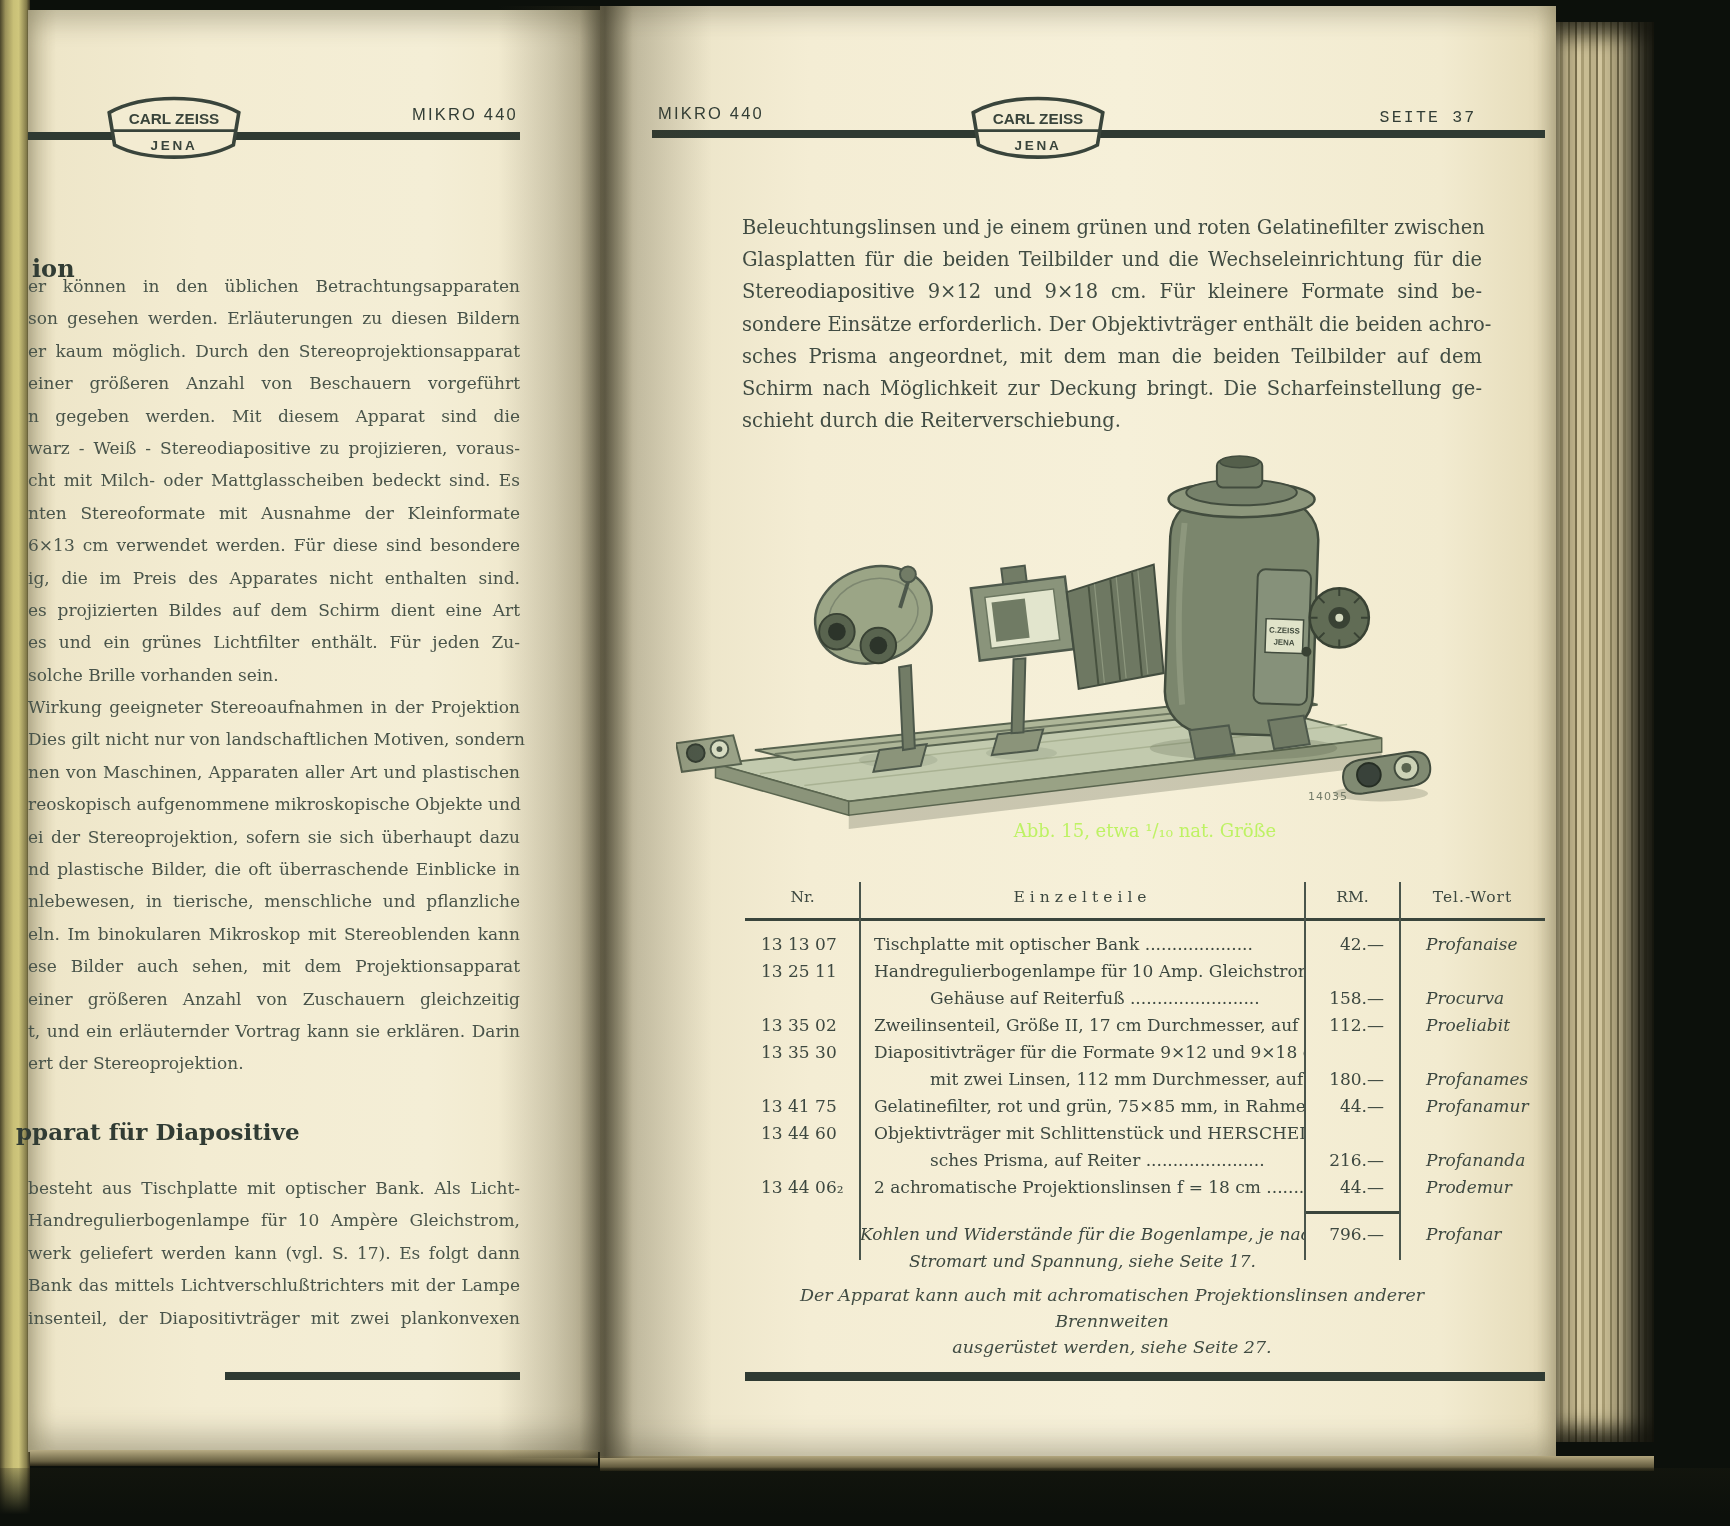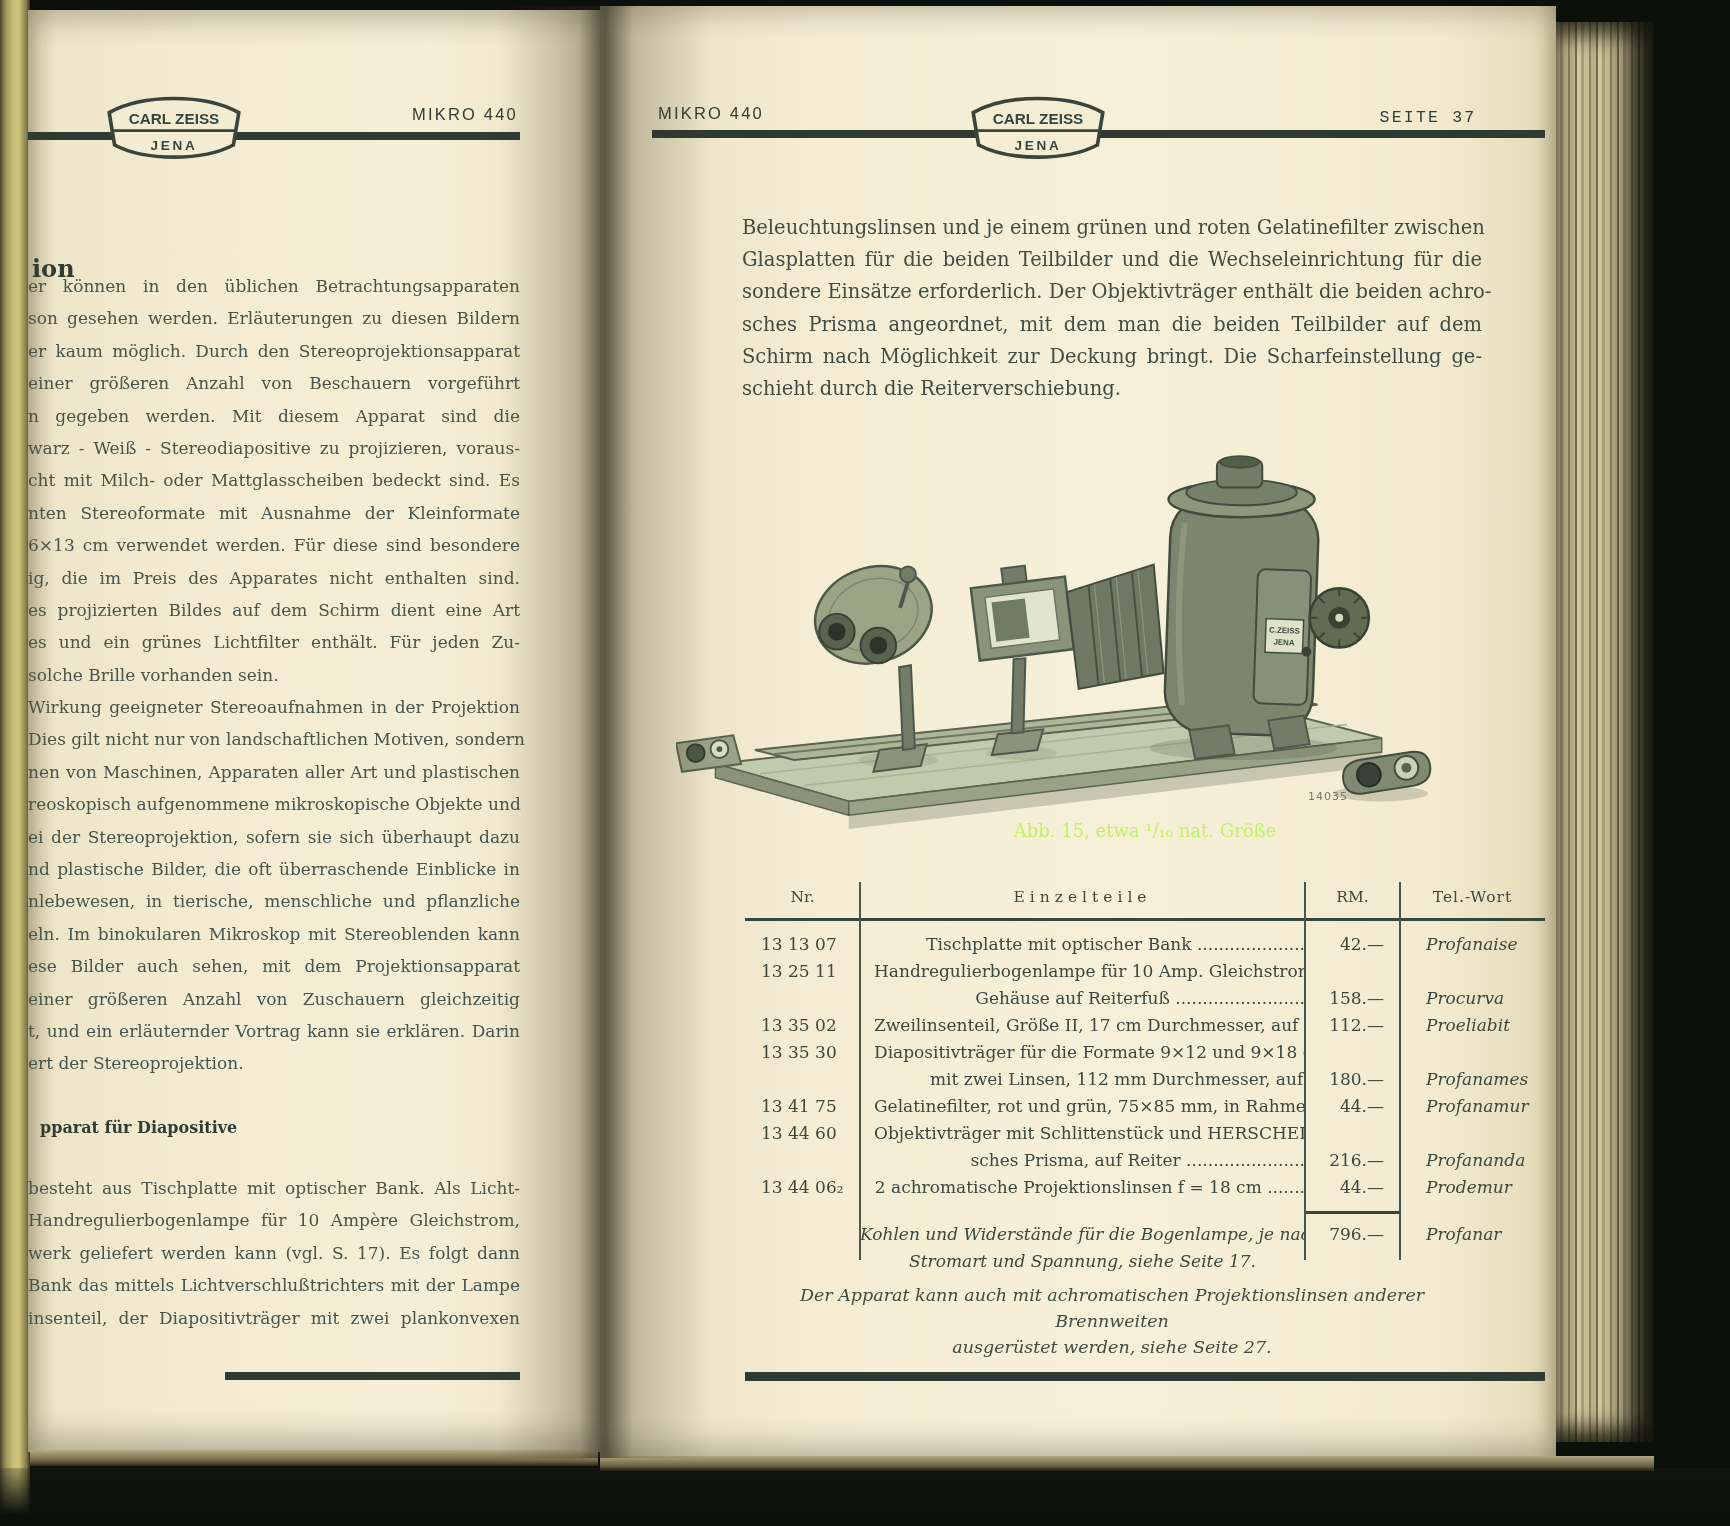--- a/index.html
+++ b/index.html
@@ -54,21 +54,21 @@
   .t-head{display:flex;padding:4px 0 12px 0;border-bottom:3px solid #3a453c;color:#3d4840;}
   .t-head div{font-size:15.5px;}
   .h-nr{width:115px;text-align:center;}
   .h-parts{width:445px;text-align:center;letter-spacing:5px;}
   .h-rm{width:95px;text-align:center;}
   .h-tel{width:145px;text-align:center;letter-spacing:1px;}
   .t-body{padding-top:10px;}
   .t-line{display:flex;line-height:27px;}
   .t-line.gap-above{margin-top:10px;}
   .c-nr{width:115px;padding-left:16px;box-sizing:border-box;white-space:nowrap;}
-  .c-desc{width:445px;padding-left:14px;box-sizing:border-box;white-space:nowrap;overflow:hidden;text-align:right;}
+  .c-desc{width:445px;padding-left:14px;box-sizing:border-box;white-space:nowrap;overflow:hidden;}
   .c-desc.indent{padding-left:70px;}
   .c-desc.italic{font-style:italic;text-align:center;padding-left:0;}
   .c-rm{width:95px;text-align:right;padding-right:16px;box-sizing:border-box;white-space:nowrap;}
   .c-rm.rm-rule{border-top:3px solid #3a453c;padding-top:7px;}
   .t-line.gap-above .c-nr,.t-line.gap-above .c-desc,.t-line.gap-above .c-tel{padding-top:10px;}
   .c-tel{width:145px;font-style:italic;padding-left:26px;box-sizing:border-box;white-space:nowrap;}
   .vrule{position:absolute;top:-2px;height:378px;width:2px;background:#4a554c;}
 
   .footnote{width:740px;text-align:center;font-style:italic;font-size:17.5px;line-height:26px;color:#414c43;}
 </style>
@@ -119,21 +119,21 @@
       <div class="cut-line">ei der Stereoprojektion, sofern sie sich überhaupt dazu</div>
       <div class="cut-line">nd plastische Bilder, die oft überraschende Einblicke in</div>
       <div class="cut-line">nlebewesen, in tierische, menschliche und pflanzliche</div>
       <div class="cut-line">eln. Im binokularen Mikroskop mit Stereoblenden kann</div>
       <div class="cut-line">ese Bilder auch sehen, mit dem Projektionsapparat</div>
       <div class="cut-line">einer größeren Anzahl von Zuschauern gleichzeitig</div>
       <div class="cut-line">t, und ein erläuternder Vortrag kann sie erklären. Darin</div>
       <div class="cut-line para-end">ert der Stereoprojektion.</div>
     </div>
 
-  <div class="abs heading" style="left:40px;top:1118px;font-size:16px;">pparat für Diapositive</div>
+  <div class="abs heading" style="left:16px;top:1118px;font-size:23px;">pparat für Diapositive</div>
 
   <div class="abs cutcol" style="left:28px;top:1172px;">
       <div class="cut-line">besteht aus Tischplatte mit optischer Bank. Als Licht-</div>
       <div class="cut-line">Handregulierbogenlampe für 10 Ampère Gleichstrom,</div>
       <div class="cut-line">werk geliefert werden kann (vgl. S. 17). Es folgt dann</div>
       <div class="cut-line">Bank das mittels Lichtverschlußtrichters mit der Lampe</div>
       <div class="cut-line">insenteil, der Diapositivträger mit zwei plankonvexen</div>
     </div>
 
   <div class="abs rule" style="left:225px;top:1372px;width:295px;height:8px;"></div>
@@ -146,20 +146,21 @@
       <path d="M8 26 C 45 5, 115 5, 152 26 L 146 62 C 112 80, 48 80, 14 62 Z" fill="#f4edd4" stroke="#39443b" stroke-width="4"></path>
       <path d="M12 46 L 148 46" stroke="#39443b" stroke-width="3"></path>
       <text x="80" y="39" text-anchor="middle" font-family="Liberation Sans, sans-serif" font-weight="bold" font-size="17" fill="#39443b">CARL ZEISS</text>
       <text x="80" y="68" text-anchor="middle" font-family="Liberation Sans, sans-serif" font-weight="bold" font-size="15" letter-spacing="3" fill="#39443b">JENA</text>
     </svg>
   </div>
 
   <div class="abs rightcol" style="left:742px;top:212px;">
       <div class="just-line">Beleuchtungslinsen und je einem grünen und roten Gelatinefilter zwischen</div>
       <div class="just-line">Glasplatten für die beiden Teilbilder und die Wechseleinrichtung für die</div>
+      <div class="just-line">Stereodiapositive 9×12 und 9×18 cm. Für kleinere Formate sind be-</div>
       <div class="just-line">sondere Einsätze erforderlich. Der Objektivträger enthält die beiden achro-</div>
       <div class="just-line">sches Prisma angeordnet, mit dem man die beiden Teilbilder auf dem</div>
       <div class="just-line">Schirm nach Möglichkeit zur Deckung bringt. Die Scharfeinstellung ge-</div>
       <div class="just-line para-end">schieht durch die Reiterverschiebung.</div>
     </div>
 
   <div class="abs" style="left:676px;top:452px;width:760px;height:356px;">
     <svg viewBox="0 0 770 385" preserveAspectRatio="none">
 
       <polygon points="175,368 715,304 715,318 175,382" fill="#2f3526" opacity="0.22"></polygon>

